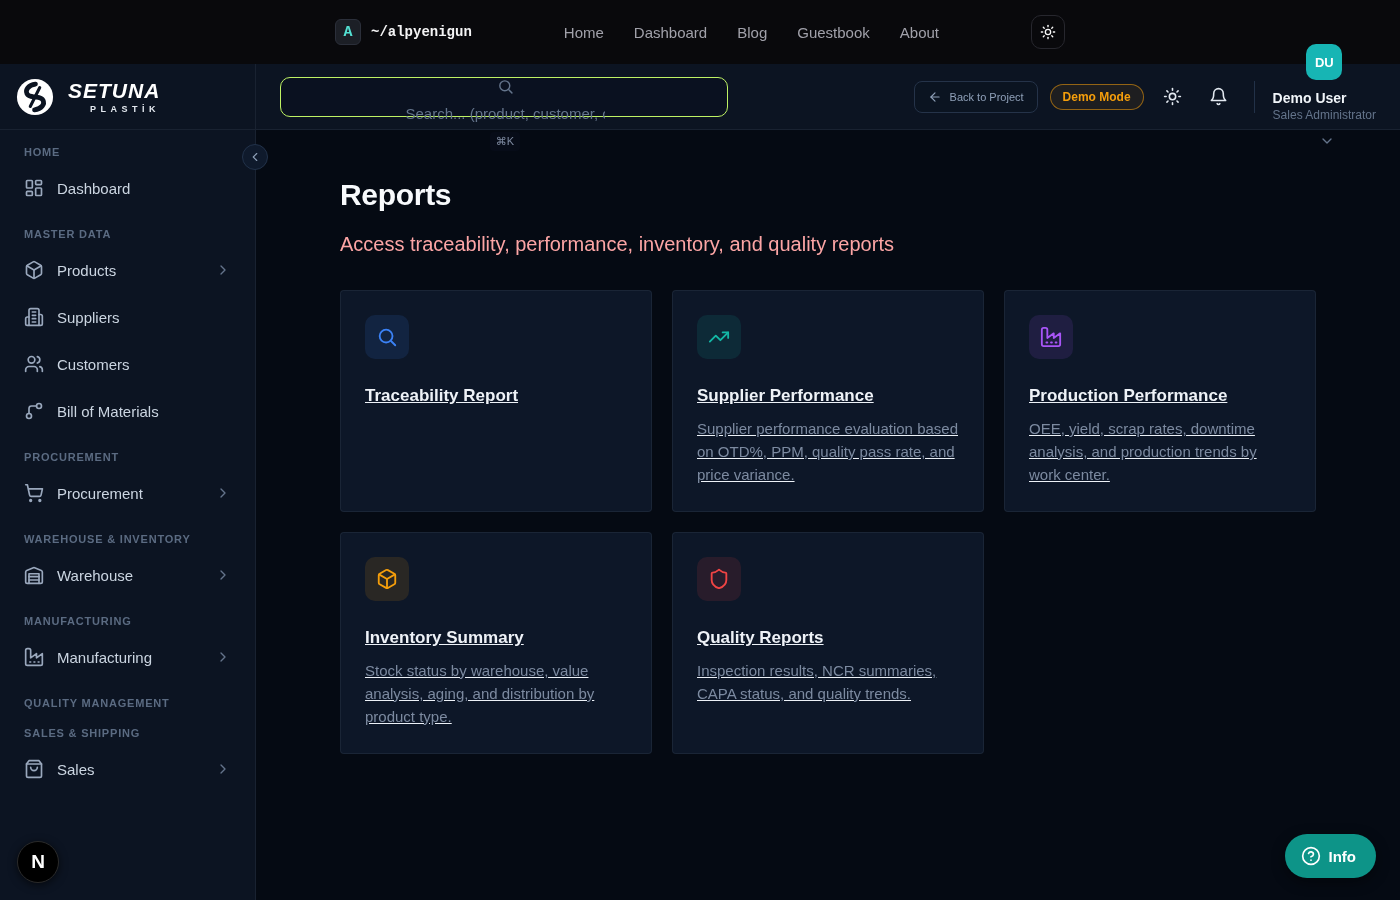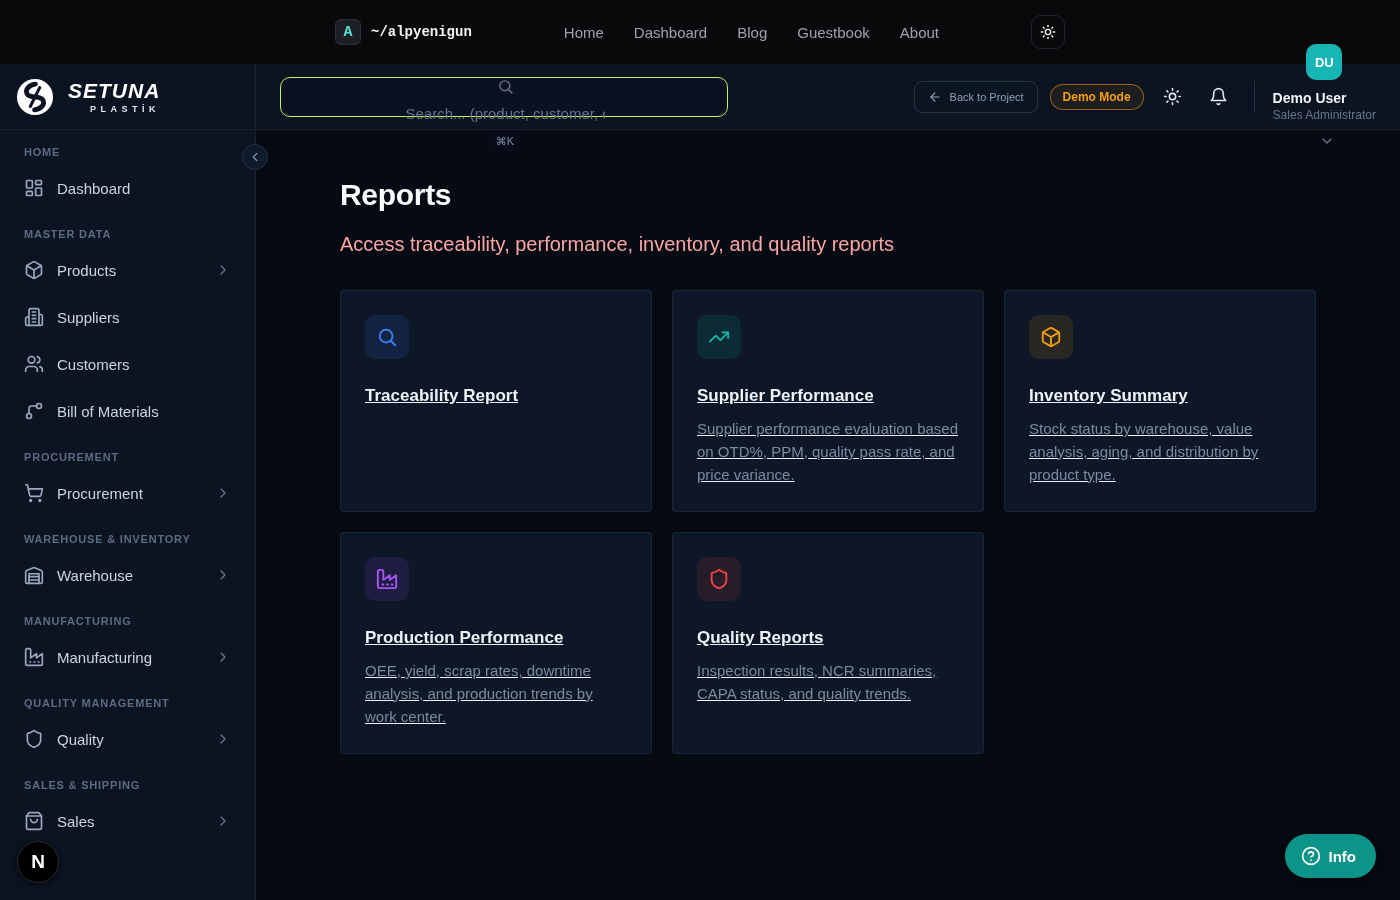--- a/index.html
+++ b/index.html
@@ -314,33 +314,20 @@
         </span>
         <span class="nav-label">Manufacturing</span>
         <span class="nav-chevron">
           <svg width="16" height="16" viewBox="0 0 24 24" fill="none" stroke="currentColor" stroke-width="2" stroke-linecap="round" stroke-linejoin="round">
               <path d="m9 18 6-6-6-6"></path>
             </svg>
         </span>
       </a>
 
       <div class="nav-section-label">QUALITY MANAGEMENT</div>
-      <a class="nav-item">
-        <span class="nav-icon">
-          <svg width="20" height="20" viewBox="0 0 24 24" fill="none" stroke="currentColor" stroke-width="2" stroke-linecap="round" stroke-linejoin="round">
-              <path d="M20 13c0 5-3.5 7.5-7.66 8.95a1 1 0 0 1-.67-.01C7.5 20.5 4 18 4 13V6a1 1 0 0 1 1-1c2 0 4.5-1.2 6.24-2.72a1 1 0 0 1 1.52 0C14.51 3.81 17 5 19 5a1 1 0 0 1 1 1z"></path>
-            </svg>
-        </span>
-        <span class="nav-label">Quality</span>
-        <span class="nav-chevron">
-          <svg width="16" height="16" viewBox="0 0 24 24" fill="none" stroke="currentColor" stroke-width="2" stroke-linecap="round" stroke-linejoin="round">
-              <path d="m9 18 6-6-6-6"></path>
-            </svg>
-        </span>
-      </a>
 
       <div class="nav-section-label">SALES &amp; SHIPPING</div>
       <a class="nav-item">
         <span class="nav-icon">
           <svg width="20" height="20" viewBox="0 0 24 24" fill="none" stroke="currentColor" stroke-width="2" stroke-linecap="round" stroke-linejoin="round">
               <path d="M6 2 3 6v14a2 2 0 0 0 2 2h14a2 2 0 0 0 2-2V6l-3-4Z"></path>
               <path d="M3 6h18"></path>
               <path d="M16 10a4 4 0 0 1-8 0"></path>
             </svg>
         </span>
@@ -443,43 +430,43 @@
           <div class="card-icon">
             <svg width="22" height="22" viewBox="0 0 24 24" fill="none" stroke="currentColor" stroke-width="2" stroke-linecap="round" stroke-linejoin="round">
                 <polyline points="22 7 13.5 15.5 8.5 10.5 2 17"></polyline>
                 <polyline points="16 7 22 7 22 13"></polyline>
               </svg>
           </div>
           <div class="card-title">Supplier Performance</div>
           <div class="card-desc">Supplier performance evaluation based on OTD%, PPM, quality pass rate, and price variance.</div>
         </div>
 
-        <div class="card" style="--accent: #f59e0b; --tint: rgba(245,158,11,0.12);">
-          <div class="card-icon">
-            <svg width="22" height="22" viewBox="0 0 24 24" fill="none" stroke="currentColor" stroke-width="2" stroke-linecap="round" stroke-linejoin="round">
-                <path d="M21 8a2 2 0 0 0-1-1.73l-7-4a2 2 0 0 0-2 0l-7 4A2 2 0 0 0 3 8v8a2 2 0 0 0 1 1.73l7 4a2 2 0 0 0 2 0l7-4A2 2 0 0 0 21 16Z"></path>
-                <path d="m3.3 7 8.7 5 8.7-5"></path>
-                <path d="M12 22V12"></path>
-              </svg>
-          </div>
-          <div class="card-title">Inventory Summary</div>
-          <div class="card-desc">Stock status by warehouse, value analysis, aging, and distribution by product type.</div>
-        </div>
-
         <div class="card" style="--accent: #a855f7; --tint: rgba(168,85,247,0.12);">
           <div class="card-icon">
             <svg width="22" height="22" viewBox="0 0 24 24" fill="none" stroke="currentColor" stroke-width="2" stroke-linecap="round" stroke-linejoin="round">
                 <path d="M2 20a2 2 0 0 0 2 2h16a2 2 0 0 0 2-2V8l-7 5V8l-7 5V4a2 2 0 0 0-2-2H4a2 2 0 0 0-2 2Z"></path>
                 <path d="M17 18h1"></path>
                 <path d="M12 18h1"></path>
                 <path d="M7 18h1"></path>
               </svg>
           </div>
           <div class="card-title">Production Performance</div>
           <div class="card-desc">OEE, yield, scrap rates, downtime analysis, and production trends by work center.</div>
+        </div>
+
+        <div class="card" style="--accent: #f59e0b; --tint: rgba(245,158,11,0.12);">
+          <div class="card-icon">
+            <svg width="22" height="22" viewBox="0 0 24 24" fill="none" stroke="currentColor" stroke-width="2" stroke-linecap="round" stroke-linejoin="round">
+                <path d="M21 8a2 2 0 0 0-1-1.73l-7-4a2 2 0 0 0-2 0l-7 4A2 2 0 0 0 3 8v8a2 2 0 0 0 1 1.73l7 4a2 2 0 0 0 2 0l7-4A2 2 0 0 0 21 16Z"></path>
+                <path d="m3.3 7 8.7 5 8.7-5"></path>
+                <path d="M12 22V12"></path>
+              </svg>
+          </div>
+          <div class="card-title">Inventory Summary</div>
+          <div class="card-desc">Stock status by warehouse, value analysis, aging, and distribution by product type.</div>
         </div>
 
         <div class="card" style="--accent: #ef4444; --tint: rgba(239,68,68,0.12);">
           <div class="card-icon">
             <svg width="22" height="22" viewBox="0 0 24 24" fill="none" stroke="currentColor" stroke-width="2" stroke-linecap="round" stroke-linejoin="round">
                 <path d="M20 13c0 5-3.5 7.5-7.66 8.95a1 1 0 0 1-.67-.01C7.5 20.5 4 18 4 13V6a1 1 0 0 1 1-1c2 0 4.5-1.2 6.24-2.72a1 1 0 0 1 1.52 0C14.51 3.81 17 5 19 5a1 1 0 0 1 1 1z"></path>
               </svg>
           </div>
           <div class="card-title">Quality Reports</div>
           <div class="card-desc">Inspection results, NCR summaries, CAPA status, and quality trends.</div>

